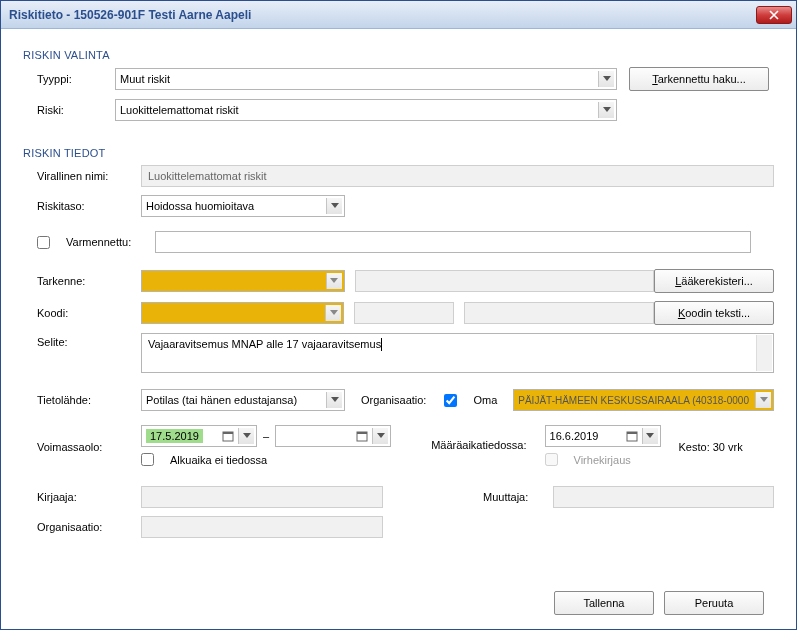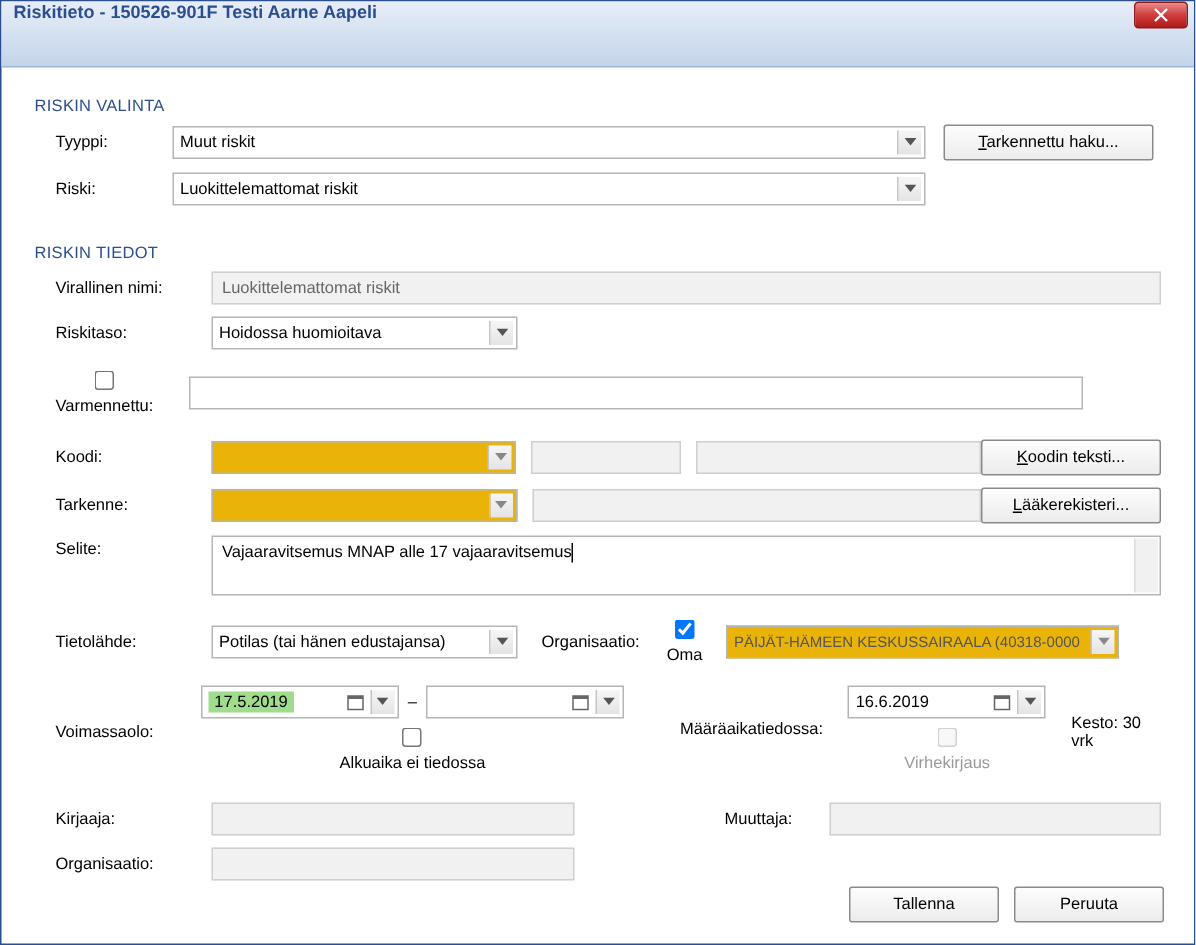--- a/index.html
+++ b/index.html
@@ -12,24 +12,25 @@
     }
     .window {
       width: 797px;
       height: 630px;
       border: 1px solid #2b4f8e;
       background: #fff;
       display: flex;
       flex-direction: column;
     }
     .titlebar {
-      height: 44px;
+      height: 28px;
       background: linear-gradient(to bottom, #e8eef8 0%, #d5e1f1 50%, #c3d4ea 100%);
       border-bottom: 1px solid #9cb5d8;
       display: flex;
+      align-items: center;
       justify-content: space-between;
       padding: 0 4px 0 8px;
     }
     .title-text {
       font-weight: bold;
       color: #2b4f8e;
       font-size: 12px;
     }
     .close-btn {
       width: 36px;
@@ -133,49 +134,48 @@
       position: absolute;
       right: 1px;
       top: 1px;
       bottom: 1px;
       width: 16px;
       background: #f1f1f1;
       border-left: 1px solid #dcdcdc;
     }
     .section-gap { height: 14px; }
     .date-input {
-      width: 132px;
+      width: 116px;
       padding-right: 36px;
       position: relative;
     }
     .date-input .cal-icon {
       position: absolute;
       right: 20px;
       top: 2px;
       bottom: 2px;
       width: 16px;
       display: flex;
       align-items: center;
       justify-content: center;
     }
     .date-input.green-highlight .date-text {
       background: #9fdc8c;
       padding: 1px 4px;
     }
     .checkbox-line {
       display: flex;
       align-items: center;
-      gap: 5px;
-      flex-direction: column;
+      gap: 16px;
     }
     .checkbox-line input { margin: 0; }
     .checkbox-line.disabled { color: #9a9a9a; }
     .bottom-buttons {
       position: absolute;
-      right: 20px;
+      right: 32px;
       bottom: 14px;
       display: flex;
       gap: 10px;
     }
     .group-header {
       display: flex;
       align-items: center;
     }
   </style>
 </head>
@@ -259,54 +259,54 @@
         <input type="checkbox" style="">
         <span>Varmennettu:</span>
       </div>
       <div style="width:24px;"></div>
       <div class="input input-flex" style="max-width:596px;"></div>
     </div>
 
     <div style="height:8px;"></div>
 
     <div class="row">
+      <div class="label-col wide">Tarkenne:</div>
+      <div class="select disabled-field" style="width:204px;">
+        <span></span>
+        <div class="chev">
+          <svg viewBox="0 0 8 6">
+              <path d="M0 0 L4 5 L8 0 Z" fill="#888"></path>
+            </svg>
+        </div>
+      </div>
+      <div style="width:10px;"></div>
+      <div class="readonly-field" style="width:300px;"></div>
+      <div style="flex:1;"></div>
+      <button class="btn" style="min-width:120px;">
+        <span><span class="u">L</span>ääkerekisteri...</span>
+      </button>
+    </div>
+
+    <div class="row">
       <div class="label-col wide">Koodi:</div>
       <div class="select disabled-field" style="width:204px;">
         <span></span>
         <div class="chev">
           <svg viewBox="0 0 8 6">
               <path d="M0 0 L4 5 L8 0 Z" fill="#888"></path>
             </svg>
         </div>
       </div>
       <div style="width:10px;"></div>
       <div class="readonly-field" style="width:100px;"></div>
       <div style="width:10px;"></div>
       <div class="readonly-field" style="width:190px;"></div>
       <div style="flex:1;"></div>
       <button class="btn" style="min-width:120px;">
         <span><span class="u">K</span>oodin teksti...</span>
-      </button>
-    </div>
-
-    <div class="row">
-      <div class="label-col wide">Tarkenne:</div>
-      <div class="select disabled-field" style="width:204px;">
-        <span></span>
-        <div class="chev">
-          <svg viewBox="0 0 8 6">
-              <path d="M0 0 L4 5 L8 0 Z" fill="#888"></path>
-            </svg>
-        </div>
-      </div>
-      <div style="width:10px;"></div>
-      <div class="readonly-field" style="width:300px;"></div>
-      <div style="flex:1;"></div>
-      <button class="btn" style="min-width:120px;">
-        <span><span class="u">L</span>ääkerekisteri...</span>
       </button>
     </div>
 
     <div class="row" style="align-items:flex-start;">
       <div class="label-col wide" style="padding-top:3px;">Selite:</div>
       <div class="textarea input-flex" style="max-width:636px;">
         <span>Vajaaravitsemus MNAP alle 17 vajaaravitsemus</span>
           <span style="border-left:1px solid #000; height:13px; display:inline-block; vertical-align:middle;"></span>
         <div class="scrollbar"></div>
       </div>

